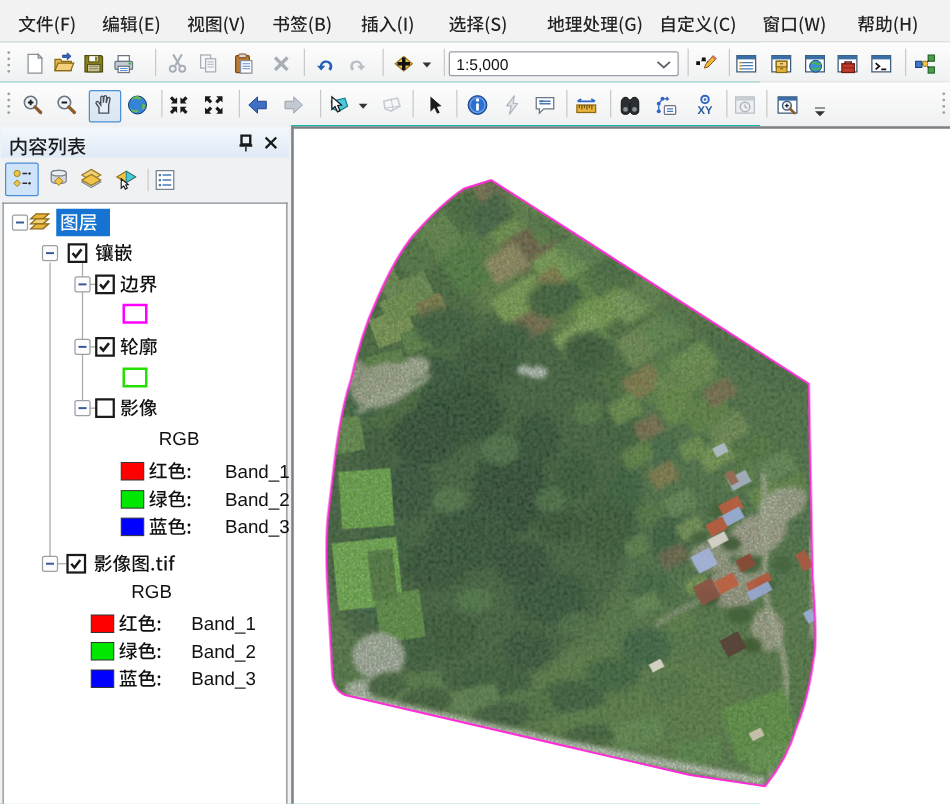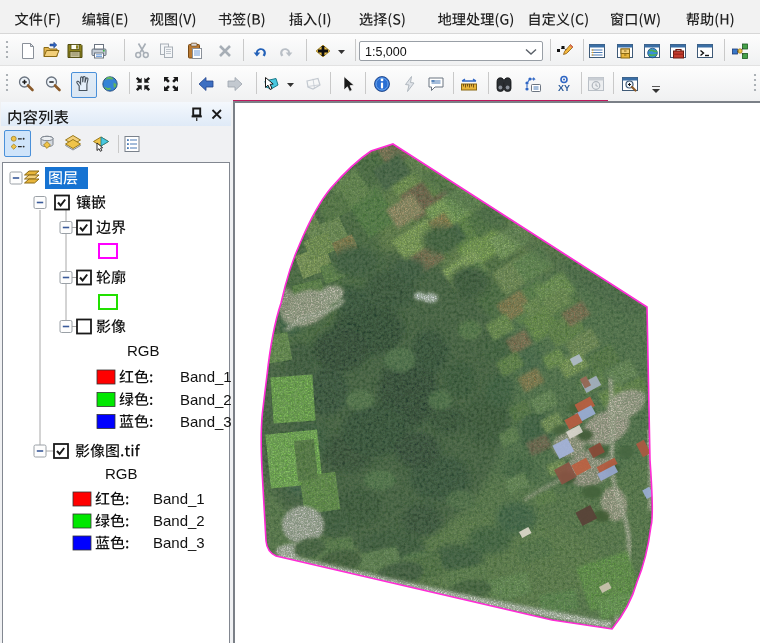--- a/index.html
+++ b/index.html
@@ -1,18 +1,18 @@
 <!DOCTYPE html>
 <html><head><meta charset="utf-8"><style>
 *{margin:0;padding:0;box-sizing:border-box}
 html,body{width:760px;height:643px;overflow:hidden;background:#f0f0f0;
 font-family:"Liberation Sans",sans-serif;}
 .abs{position:absolute}
 </style></head><body>
-<div class="abs" style="left:0;top:0;width:608px;height:643px;background:#be185d">
+<div class="abs" style="left:0;top:0;width:608px;height:643px;background:#14b8a6">
 <div class="abs" style="left:0;top:0;width:760px;height:34px;background:#f2f2f2;border-bottom:1px solid #d7d7d7"></div>
     <svg class="abs" style="left:0;top:0" width="760" height="34">
       <path d="M24.6 15.7L26.0 16.1Q25.1 18.6 23.7 20.5Q22.3 22.4 20.3 23.7Q18.4 24.9 15.8 25.8Q15.7 25.6 15.5 25.4Q15.4 25.1 15.2 24.9Q15.1 24.7 15.0 24.5Q17.5 23.8 19.4 22.7Q21.3 21.5 22.6 19.8Q23.9 18.1 24.6 15.7ZM18.5 15.8Q19.3 17.9 20.6 19.7Q22.0 21.4 23.9 22.6Q25.8 23.9 28.3 24.5Q28.2 24.6 28.0 24.8Q27.8 25.1 27.7 25.3Q27.5 25.5 27.4 25.7Q24.8 25.0 22.9 23.7Q21.0 22.3 19.6 20.4Q18.2 18.5 17.3 16.1ZM15.2 15.1L28.1 15.1L28.1 16.3L15.2 16.3ZM20.5 12.9L21.8 12.5Q22.1 13.0 22.4 13.6Q22.7 14.2 22.9 14.7L21.4 15.1Q21.3 14.7 21.0 14.1Q20.8 13.4 20.5 12.9Z M37.2 12.8L38.5 12.8L38.5 25.8L37.2 25.8ZM34.8 13.4L36.0 13.6Q35.8 14.6 35.5 15.5Q35.2 16.5 34.9 17.3Q34.5 18.2 34.1 18.8Q34.0 18.7 33.8 18.6Q33.6 18.5 33.4 18.3Q33.2 18.2 33.0 18.2Q33.4 17.6 33.8 16.8Q34.1 16.0 34.4 15.2Q34.6 14.3 34.8 13.4ZM35.0 15.5L41.7 15.5L41.7 16.7L34.7 16.7ZM33.2 19.6L42.3 19.6L42.3 20.9L33.2 20.9ZM32.4 12.7L33.6 13.1Q33.1 14.3 32.5 15.4Q32.0 16.6 31.3 17.7Q30.6 18.7 29.8 19.5Q29.7 19.4 29.6 19.1Q29.5 18.9 29.3 18.6Q29.2 18.4 29.1 18.2Q29.7 17.6 30.4 16.7Q31.0 15.8 31.5 14.7Q32.0 13.7 32.4 12.7ZM30.9 16.4L32.2 15.2L32.2 15.2L32.2 25.8L30.9 25.8Z M46.3 27.4Q45.3 25.8 44.7 24.0Q44.2 22.3 44.2 20.2Q44.2 18.1 44.7 16.3Q45.3 14.5 46.3 12.9L47.2 13.3Q46.3 14.9 45.9 16.6Q45.5 18.4 45.5 20.2Q45.5 22.0 45.9 23.7Q46.3 25.5 47.2 27.0Z M49.3 24.6L49.3 14.1L55.4 14.1L55.4 15.5L50.9 15.5L50.9 18.7L54.8 18.7L54.8 20.1L50.9 20.1L50.9 24.6Z M57.5 27.4L56.5 27.0Q57.4 25.5 57.9 23.7Q58.3 22.0 58.3 20.2Q58.3 18.4 57.9 16.6Q57.4 14.9 56.5 13.3L57.5 12.9Q58.5 14.5 59.1 16.3Q59.6 18.1 59.6 20.2Q59.6 22.3 59.1 24.0Q58.5 25.8 57.5 27.4Z" fill="#222222"></path>
       <path d="M82.7 22.1Q82.6 22.0 82.6 21.8Q82.5 21.6 82.4 21.3Q82.3 21.1 82.3 21.0Q82.5 20.9 82.7 20.7Q83.0 20.4 83.3 20.0Q83.5 19.8 83.8 19.4Q84.1 18.9 84.4 18.3Q84.8 17.7 85.2 17.0Q85.6 16.3 85.9 15.5L86.9 16.1Q86.5 17.1 85.9 18.0Q85.3 19.0 84.7 19.9Q84.1 20.7 83.5 21.4L83.5 21.5Q83.5 21.5 83.3 21.5Q83.2 21.6 83.1 21.7Q82.9 21.8 82.8 21.9Q82.7 22.0 82.7 22.1ZM82.7 22.1L82.6 21.1L83.1 20.7L86.4 20.0Q86.4 20.2 86.5 20.5Q86.5 20.8 86.5 21.0Q85.4 21.3 84.6 21.5Q83.9 21.6 83.5 21.8Q83.1 21.9 83.0 21.9Q82.8 22.0 82.7 22.1ZM82.6 18.6Q82.5 18.5 82.5 18.3Q82.4 18.1 82.3 17.9Q82.2 17.7 82.2 17.5Q82.4 17.4 82.5 17.2Q82.7 17.0 82.9 16.6Q83.0 16.4 83.2 16.0Q83.5 15.6 83.7 15.1Q84.0 14.5 84.2 13.9Q84.4 13.2 84.6 12.6L85.8 13.0Q85.5 13.9 85.1 14.8Q84.7 15.7 84.2 16.5Q83.7 17.3 83.3 18.0L83.3 18.0Q83.3 18.0 83.2 18.1Q83.1 18.1 82.9 18.2Q82.8 18.3 82.7 18.4Q82.6 18.6 82.6 18.6ZM82.6 18.6L82.5 17.7L83.1 17.3L85.5 17.1Q85.5 17.4 85.4 17.7Q85.4 18.0 85.4 18.2Q84.6 18.3 84.1 18.3Q83.5 18.4 83.2 18.5Q83.0 18.5 82.8 18.6Q82.7 18.6 82.6 18.6ZM82.2 23.8Q83.0 23.5 84.1 23.1Q85.2 22.6 86.4 22.2L86.6 23.2Q85.5 23.7 84.5 24.1Q83.4 24.6 82.5 24.9ZM90.6 19.3L91.4 19.3L91.4 25.3L90.6 25.3ZM92.3 19.2L93.1 19.2L93.1 25.3L92.3 25.3ZM94.0 18.7L95.0 18.7L95.0 24.6Q95.0 24.9 94.9 25.1Q94.9 25.4 94.6 25.5Q94.4 25.6 94.2 25.6Q93.9 25.7 93.5 25.7Q93.5 25.5 93.4 25.2Q93.4 24.9 93.3 24.7Q93.5 24.7 93.6 24.7Q93.8 24.7 93.9 24.7Q94.0 24.7 94.0 24.6ZM87.5 14.1L88.7 14.1L88.7 17.2Q88.7 18.1 88.6 19.2Q88.6 20.2 88.4 21.4Q88.2 22.5 87.9 23.6Q87.6 24.7 87.1 25.6Q87.0 25.5 86.8 25.3Q86.6 25.2 86.4 25.0Q86.2 24.9 86.1 24.8Q86.6 24.0 86.9 23.0Q87.2 22.0 87.3 21.0Q87.4 20.0 87.5 19.0Q87.5 18.0 87.5 17.2ZM88.1 14.1L94.8 14.1L94.8 17.6L88.1 17.6L88.1 16.5L93.6 16.5L93.6 15.2L88.1 15.2ZM88.6 18.7L94.5 18.7L94.5 19.7L89.6 19.7L89.6 25.7L88.6 25.7ZM89.1 21.6L94.4 21.6L94.4 22.6L89.1 22.6ZM90.2 12.9L91.4 12.5Q91.7 12.9 91.9 13.4Q92.1 13.9 92.2 14.3L90.9 14.7Q90.9 14.3 90.6 13.8Q90.4 13.3 90.2 12.9Z M96.5 14.3L101.8 14.3L101.8 15.5L96.5 15.5ZM99.3 16.5L100.5 16.5L100.5 25.7L99.3 25.7ZM96.4 22.1Q97.1 22.0 98.0 21.9Q98.9 21.8 99.9 21.6Q100.9 21.4 101.9 21.2L101.9 22.4Q100.6 22.6 99.2 22.9Q97.8 23.2 96.7 23.4ZM97.0 20.0Q97.0 19.9 96.9 19.7Q96.8 19.5 96.8 19.2Q96.7 19.0 96.6 18.9Q96.8 18.8 97.0 18.5Q97.1 18.2 97.3 17.7Q97.4 17.5 97.6 17.0Q97.7 16.5 97.9 15.8Q98.1 15.0 98.3 14.2Q98.5 13.4 98.6 12.6L99.8 12.9Q99.6 14.0 99.3 15.2Q99.0 16.3 98.6 17.4Q98.2 18.4 97.8 19.3L97.8 19.3Q97.8 19.3 97.7 19.4Q97.6 19.5 97.4 19.6Q97.3 19.7 97.1 19.8Q97.0 19.9 97.0 20.0ZM97.0 20.0L97.0 18.9L97.6 18.6L101.6 18.6L101.6 19.8L98.1 19.8Q97.7 19.8 97.4 19.8Q97.1 19.9 97.0 20.0ZM107.3 17.3L108.5 17.3L108.5 25.8L107.3 25.8ZM103.8 14.0L103.8 15.2L107.4 15.2L107.4 14.0ZM102.7 13.1L108.6 13.1L108.6 16.2L102.7 16.2ZM101.9 16.9L109.4 16.9L109.4 18.0L101.9 18.0ZM103.3 19.1L107.6 19.1L107.6 20.0L103.3 20.0ZM103.3 21.1L107.7 21.1L107.7 22.0L103.3 22.0ZM102.8 17.2L103.9 17.2L103.9 23.7L102.8 23.8ZM101.6 23.4Q102.5 23.4 103.8 23.3Q105.1 23.2 106.6 23.1Q108.1 23.0 109.6 22.9L109.6 23.9Q108.2 24.0 106.7 24.2Q105.3 24.3 104.0 24.4Q102.8 24.5 101.8 24.6Z M113.5 27.4Q112.5 25.8 111.9 24.0Q111.4 22.3 111.4 20.2Q111.4 18.1 111.9 16.3Q112.5 14.5 113.5 12.9L114.4 13.3Q113.5 14.9 113.1 16.6Q112.7 18.4 112.7 20.2Q112.7 22.0 113.1 23.7Q113.5 25.5 114.4 27.0Z M116.5 24.6L116.5 14.1L122.6 14.1L122.6 15.5L118.1 15.5L118.1 18.5L121.9 18.5L121.9 19.8L118.1 19.8L118.1 23.3L122.8 23.3L122.8 24.6Z M125.2 27.4L124.2 27.0Q125.1 25.5 125.6 23.7Q126.0 22.0 126.0 20.2Q126.0 18.4 125.6 16.6Q125.1 14.9 124.2 13.3L125.2 12.9Q126.2 14.5 126.8 16.3Q127.3 18.1 127.3 20.2Q127.3 22.3 126.8 24.0Q126.2 25.8 125.2 27.4Z" fill="#222222"></path>
       <path d="M156.0 13.3L162.7 13.3L162.7 20.9L161.4 20.9L161.4 14.4L157.3 14.4L157.3 20.9L156.0 20.9ZM159.2 20.7L160.4 20.7L160.4 24.1Q160.4 24.4 160.5 24.5Q160.6 24.6 160.8 24.6L161.8 24.6Q162.1 24.6 162.2 24.4Q162.3 24.3 162.3 23.7Q162.4 23.2 162.4 22.2Q162.6 22.4 162.9 22.6Q163.2 22.7 163.4 22.7Q163.4 23.9 163.3 24.5Q163.1 25.1 162.8 25.3Q162.5 25.6 161.8 25.6L160.6 25.6Q159.9 25.6 159.5 25.3Q159.2 25.0 159.2 24.3ZM158.7 15.4L159.9 15.4L159.9 18.0Q159.9 19.0 159.7 20.0Q159.6 21.1 159.1 22.1Q158.6 23.1 157.8 24.1Q156.9 25.0 155.5 25.8Q155.4 25.7 155.3 25.5Q155.1 25.3 154.9 25.1Q154.8 24.9 154.6 24.8Q156.0 24.1 156.8 23.3Q157.6 22.5 158.0 21.5Q158.4 20.6 158.5 19.7Q158.7 18.8 158.7 18.0ZM150.5 15.0L154.6 15.0L154.6 16.2L150.5 16.2ZM152.3 19.4L153.5 18.0L153.5 25.8L152.3 25.8ZM153.5 18.3Q153.6 18.4 153.9 18.8Q154.2 19.1 154.5 19.4Q154.9 19.8 155.1 20.1Q155.4 20.5 155.5 20.6L154.7 21.6Q154.6 21.4 154.3 21.0Q154.1 20.6 153.8 20.2Q153.5 19.8 153.2 19.5Q153.0 19.1 152.8 18.9ZM154.2 15.0L154.5 15.0L154.7 15.0L155.4 15.5Q154.9 16.8 154.2 18.0Q153.4 19.2 152.6 20.2Q151.7 21.2 150.8 21.9Q150.7 21.7 150.6 21.4Q150.5 21.2 150.4 20.9Q150.3 20.7 150.2 20.6Q151.0 20.0 151.8 19.2Q152.6 18.3 153.2 17.3Q153.9 16.3 154.2 15.3ZM151.8 13.2L152.8 12.7Q153.2 13.1 153.5 13.6Q153.9 14.1 154.1 14.4L153.1 15.1Q152.9 14.7 152.5 14.2Q152.1 13.6 151.8 13.2Z M165.0 13.2L177.0 13.2L177.0 25.8L175.7 25.8L175.7 14.4L166.3 14.4L166.3 25.8L165.0 25.8ZM165.8 24.1L176.4 24.1L176.4 25.2L165.8 25.2ZM169.1 20.7L169.7 19.9Q170.2 20.1 170.9 20.2Q171.5 20.4 172.1 20.6Q172.7 20.8 173.1 21.0L172.6 21.8Q172.2 21.6 171.6 21.4Q171.0 21.2 170.4 21.0Q169.7 20.8 169.1 20.7ZM169.7 14.6L170.8 14.9Q170.4 15.6 169.9 16.2Q169.3 16.8 168.7 17.3Q168.1 17.8 167.5 18.2Q167.4 18.1 167.3 18.0Q167.1 17.8 166.9 17.7Q166.8 17.5 166.6 17.5Q167.5 16.9 168.4 16.2Q169.2 15.4 169.7 14.6ZM173.5 15.7L173.7 15.7L173.9 15.6L174.7 16.1Q174.1 16.9 173.3 17.7Q172.4 18.4 171.4 19.0Q170.3 19.5 169.2 20.0Q168.1 20.4 167.0 20.6Q166.9 20.5 166.8 20.3Q166.7 20.1 166.6 19.9Q166.5 19.7 166.4 19.6Q167.4 19.4 168.5 19.0Q169.6 18.7 170.6 18.2Q171.5 17.7 172.3 17.1Q173.1 16.5 173.5 15.9ZM169.2 16.5Q169.9 17.2 170.9 17.8Q171.9 18.4 173.1 18.8Q174.3 19.3 175.6 19.5Q175.4 19.7 175.2 20.0Q175.0 20.2 174.9 20.5Q173.6 20.2 172.3 19.7Q171.1 19.2 170.1 18.5Q169.0 17.8 168.3 17.0ZM169.5 15.7L173.9 15.7L173.9 16.7L168.9 16.7ZM167.8 22.5L168.4 21.6Q169.1 21.7 169.9 21.9Q170.7 22.0 171.4 22.2Q172.2 22.3 172.9 22.5Q173.6 22.7 174.1 22.9L173.6 23.8Q172.9 23.6 171.9 23.3Q170.9 23.0 169.8 22.8Q168.7 22.6 167.8 22.5Z M181.5 27.4Q180.5 25.8 179.9 24.0Q179.4 22.3 179.4 20.2Q179.4 18.1 179.9 16.3Q180.5 14.5 181.5 12.9L182.4 13.3Q181.5 14.9 181.1 16.6Q180.7 18.4 180.7 20.2Q180.7 22.0 181.1 23.7Q181.5 25.5 182.4 27.0Z M186.4 24.6L183.1 14.1L184.8 14.1L186.3 19.6Q186.6 20.5 186.8 21.3Q187.0 22.1 187.3 23.0L187.4 23.0Q187.6 22.1 187.9 21.3Q188.1 20.5 188.3 19.6L189.9 14.1L191.5 14.1L188.2 24.6Z M193.1 27.4L192.1 27.0Q193.0 25.5 193.5 23.7Q193.9 22.0 193.9 20.2Q193.9 18.4 193.5 16.6Q193.0 14.9 192.1 13.3L193.1 12.9Q194.1 14.5 194.7 16.3Q195.2 18.1 195.2 20.2Q195.2 22.3 194.7 24.0Q194.1 25.8 193.1 27.4Z" fill="#222222"></path>
       <path d="M230.0 18.9L231.3 18.9Q231.3 18.9 231.3 19.0Q231.3 19.1 231.3 19.2Q231.3 19.4 231.3 19.5Q231.2 20.9 231.0 21.8Q230.9 22.7 230.7 23.2Q230.6 23.7 230.4 23.9Q230.1 24.2 229.8 24.3Q229.6 24.4 229.2 24.4Q228.8 24.5 228.2 24.5Q227.6 24.4 227.0 24.4Q226.9 24.1 226.8 23.8Q226.7 23.4 226.5 23.2Q227.2 23.2 227.8 23.3Q228.4 23.3 228.7 23.3Q228.9 23.3 229.0 23.2Q229.2 23.2 229.3 23.1Q229.4 23.0 229.6 22.5Q229.7 22.1 229.8 21.2Q229.9 20.4 230.0 19.1ZM223.6 12.7L224.9 12.7L224.9 25.7L223.6 25.7ZM227.8 13.9L228.6 13.0Q229.0 13.3 229.6 13.6Q230.1 14.0 230.6 14.3Q231.1 14.6 231.4 14.9L230.6 15.9Q230.3 15.6 229.8 15.2Q229.3 14.9 228.8 14.5Q228.3 14.1 227.8 13.9ZM218.6 18.9L230.6 18.9L230.6 20.1L218.6 20.1ZM219.5 15.1L229.2 15.1L229.2 19.7L227.9 19.7L227.9 16.3L219.5 16.3Z M236.1 18.8L242.0 18.8L242.0 19.9L236.1 19.9ZM234.4 13.8L238.8 13.8L238.8 14.9L234.4 14.9ZM239.9 13.8L245.3 13.8L245.3 14.9L239.9 14.9ZM234.6 12.5L235.8 12.8Q235.5 13.6 235.2 14.4Q234.8 15.1 234.4 15.8Q234.0 16.4 233.5 16.9Q233.4 16.8 233.2 16.7Q233.0 16.6 232.8 16.4Q232.6 16.3 232.5 16.2Q233.1 15.6 233.7 14.6Q234.2 13.6 234.6 12.5ZM240.2 12.5L241.4 12.8Q241.1 13.7 240.6 14.5Q240.0 15.4 239.5 15.9Q239.4 15.8 239.2 15.7Q239.0 15.6 238.8 15.4Q238.6 15.3 238.4 15.2Q239.0 14.7 239.5 14.0Q239.9 13.3 240.2 12.5ZM235.3 14.7L236.4 14.4Q236.6 14.8 236.9 15.4Q237.2 15.9 237.3 16.3L236.2 16.7Q236.1 16.3 235.8 15.7Q235.5 15.2 235.3 14.7ZM241.3 14.6L242.4 14.4Q242.8 14.8 243.2 15.4Q243.6 16.0 243.7 16.4L242.5 16.7Q242.4 16.3 242.0 15.7Q241.7 15.1 241.3 14.6ZM239.7 16.2Q240.2 16.6 240.9 17.1Q241.5 17.5 242.4 17.9Q243.2 18.3 244.0 18.6Q244.9 18.9 245.7 19.1Q245.5 19.2 245.3 19.6Q245.1 19.9 244.9 20.1Q244.1 19.9 243.2 19.5Q242.4 19.1 241.5 18.7Q240.7 18.2 240.0 17.7Q239.3 17.2 238.7 16.6ZM239.1 15.5L240.1 16.0Q239.3 16.9 238.2 17.7Q237.0 18.5 235.8 19.2Q234.5 19.8 233.2 20.2Q233.1 20.0 232.9 19.7Q232.7 19.4 232.5 19.2Q233.7 18.9 234.9 18.3Q236.2 17.7 237.3 17.0Q238.3 16.3 239.1 15.5ZM232.9 24.3L245.3 24.3L245.3 25.4L232.9 25.4ZM242.7 20.4L243.8 20.7Q243.5 21.5 243.1 22.3Q242.7 23.1 242.2 23.9Q241.8 24.6 241.4 25.2Q241.3 25.1 241.1 25.0Q240.9 24.9 240.7 24.8Q240.5 24.6 240.4 24.6Q240.8 24.0 241.2 23.3Q241.6 22.6 242.0 21.9Q242.4 21.1 242.7 20.4ZM238.0 20.7L239.0 20.3Q239.2 20.7 239.5 21.2Q239.7 21.7 240.0 22.2Q240.2 22.7 240.3 23.1L239.2 23.5Q239.1 23.1 238.9 22.7Q238.7 22.2 238.4 21.6Q238.2 21.1 238.0 20.7ZM234.4 21.1L235.5 20.6Q235.8 21.0 236.1 21.5Q236.4 21.9 236.6 22.4Q236.9 22.8 237.0 23.2L235.9 23.7Q235.8 23.4 235.6 22.9Q235.3 22.4 235.0 22.0Q234.7 21.5 234.4 21.1Z M249.6 27.4Q248.6 25.8 248.0 24.0Q247.5 22.3 247.5 20.2Q247.5 18.1 248.0 16.3Q248.6 14.5 249.6 12.9L250.5 13.3Q249.6 14.9 249.2 16.6Q248.8 18.4 248.8 20.2Q248.8 22.0 249.2 23.7Q249.6 25.5 250.5 27.0Z M252.6 24.6L252.6 14.1L255.8 14.1Q256.9 14.1 257.7 14.4Q258.5 14.7 259.0 15.2Q259.5 15.8 259.5 16.7Q259.5 17.2 259.3 17.7Q259.1 18.1 258.8 18.5Q258.4 18.8 258.0 19.0L258.0 19.0Q258.9 19.2 259.5 19.9Q260.0 20.5 260.0 21.5Q260.0 22.6 259.5 23.2Q259.0 23.9 258.1 24.3Q257.2 24.6 256.0 24.6ZM254.2 18.5L255.6 18.5Q256.8 18.5 257.4 18.1Q257.9 17.7 257.9 16.9Q257.9 16.1 257.3 15.7Q256.8 15.4 255.6 15.4L254.2 15.4ZM254.2 23.4L255.9 23.4Q257.1 23.4 257.8 22.9Q258.5 22.4 258.5 21.5Q258.5 20.6 257.8 20.1Q257.1 19.7 255.9 19.7L254.2 19.7Z M262.3 27.4L261.3 27.0Q262.2 25.5 262.6 23.7Q263.1 22.0 263.1 20.2Q263.1 18.4 262.6 16.6Q262.2 14.9 261.3 13.3L262.3 12.9Q263.3 14.5 263.8 16.3Q264.4 18.1 264.4 20.2Q264.4 22.3 263.8 24.0Q263.3 25.8 262.3 27.4Z" fill="#222222"></path>
       <path d="M301.0 12.7L301.7 13.7Q301.0 13.9 300.2 14.1Q299.3 14.2 298.4 14.4Q297.5 14.5 296.6 14.5Q295.6 14.6 294.8 14.6Q294.8 14.4 294.7 14.1Q294.6 13.8 294.5 13.6Q295.3 13.6 296.2 13.5Q297.1 13.4 298.0 13.3Q298.9 13.2 299.7 13.0Q300.4 12.9 301.0 12.7ZM296.5 17.9L297.1 19.0Q296.6 19.2 295.9 19.4Q295.3 19.6 294.7 19.7Q294.7 19.5 294.6 19.2Q294.5 19.0 294.4 18.8Q294.9 18.6 295.5 18.4Q296.1 18.1 296.5 17.9ZM294.0 16.0L302.3 16.0L302.3 17.1L294.0 17.1ZM297.6 13.7L298.8 13.7L298.8 24.5L297.6 24.5ZM294.4 18.8L295.5 19.1L295.5 25.8L294.4 25.8ZM299.2 18.4L301.9 18.4L301.9 25.8L300.7 25.8L300.7 19.5L299.2 19.5ZM295.0 21.1L297.0 21.1L297.0 22.2L295.0 22.2ZM299.2 21.1L301.3 21.1L301.3 22.2L299.2 22.2ZM294.8 23.9L301.0 23.9L301.0 25.1L294.8 25.1ZM289.3 20.1Q290.1 19.9 291.2 19.6Q292.4 19.3 293.6 18.9L293.7 20.1Q292.6 20.4 291.5 20.7Q290.4 21.1 289.5 21.3ZM289.5 15.4L293.5 15.4L293.5 16.6L289.5 16.6ZM291.0 12.6L292.2 12.6L292.2 24.3Q292.2 24.8 292.1 25.0Q292.0 25.3 291.7 25.5Q291.5 25.6 291.1 25.7Q290.7 25.7 290.1 25.7Q290.1 25.5 290.0 25.1Q289.9 24.8 289.7 24.5Q290.1 24.5 290.4 24.5Q290.7 24.5 290.8 24.5Q291.0 24.5 291.0 24.3Z M307.1 14.0L307.9 12.8Q308.8 13.6 309.6 14.4Q310.3 15.2 310.8 16.0Q311.3 16.9 311.8 17.8Q312.3 18.7 312.7 19.6Q313.2 20.4 313.7 21.3Q314.3 22.1 315.0 22.8Q315.8 23.6 316.8 24.2Q316.7 24.4 316.5 24.6Q316.4 24.9 316.3 25.2Q316.2 25.4 316.1 25.6Q315.1 25.1 314.3 24.3Q313.5 23.5 312.9 22.6Q312.4 21.8 311.9 20.8Q311.4 19.9 310.9 18.9Q310.4 18.0 309.9 17.1Q309.3 16.2 308.7 15.4Q308.0 14.6 307.1 14.0ZM309.4 16.0L310.9 16.2Q310.3 18.5 309.5 20.2Q308.7 22.0 307.5 23.4Q306.3 24.7 304.7 25.7Q304.6 25.5 304.4 25.3Q304.2 25.1 303.9 24.9Q303.7 24.7 303.5 24.6Q305.9 23.4 307.3 21.2Q308.7 19.0 309.4 16.0Z M320.6 27.4Q319.6 25.8 319.0 24.0Q318.5 22.3 318.5 20.2Q318.5 18.1 319.0 16.3Q319.6 14.5 320.6 12.9L321.5 13.3Q320.6 14.9 320.2 16.6Q319.8 18.4 319.8 20.2Q319.8 22.0 320.2 23.7Q320.6 25.5 321.5 27.0Z M323.6 24.6L323.6 14.1L325.2 14.1L325.2 24.6Z M328.2 27.4L327.2 27.0Q328.1 25.5 328.5 23.7Q329.0 22.0 329.0 20.2Q329.0 18.4 328.5 16.6Q328.1 14.9 327.2 13.3L328.2 12.9Q329.2 14.5 329.7 16.3Q330.3 18.1 330.3 20.2Q330.3 22.3 329.7 24.0Q329.2 25.8 328.2 27.4Z" fill="#222222"></path>
       <path d="M363.4 17.6L372.4 17.6L372.4 18.7L363.4 18.7ZM365.1 14.5L371.9 14.5L371.9 15.6L365.1 15.6ZM367.4 12.7L368.7 12.7L368.7 18.0L367.4 18.0ZM365.1 13.1L366.3 13.3Q366.0 14.4 365.5 15.4Q365.0 16.4 364.5 17.1Q364.4 17.0 364.2 16.8Q364.0 16.7 363.8 16.6Q363.6 16.4 363.4 16.4Q364.0 15.8 364.4 14.9Q364.9 14.0 365.1 13.1ZM368.5 18.2L369.8 18.2L369.8 21.7Q369.8 22.0 369.8 22.0Q369.9 22.1 370.1 22.1Q370.2 22.1 370.3 22.1Q370.4 22.1 370.6 22.1Q370.7 22.1 370.9 22.1Q371.0 22.1 371.1 22.1Q371.2 22.1 371.3 22.0Q371.4 21.9 371.4 21.6Q371.4 21.2 371.5 20.5Q371.6 20.6 371.8 20.7Q372.0 20.8 372.2 20.9Q372.4 21.0 372.6 21.0Q372.5 21.9 372.4 22.4Q372.2 22.9 372.0 23.1Q371.7 23.3 371.2 23.3Q371.1 23.3 370.9 23.3Q370.8 23.3 370.5 23.3Q370.3 23.3 370.2 23.3Q370.0 23.3 369.9 23.3Q369.3 23.3 369.0 23.2Q368.7 23.0 368.6 22.7Q368.5 22.3 368.5 21.7ZM366.0 18.2L367.3 18.2Q367.2 19.1 367.0 19.9Q366.8 20.7 366.4 21.3Q366.1 22.0 365.5 22.5Q364.8 23.1 363.9 23.4Q363.8 23.3 363.7 23.1Q363.5 22.9 363.4 22.7Q363.2 22.5 363.1 22.4Q363.9 22.1 364.5 21.7Q365.0 21.2 365.3 20.7Q365.6 20.2 365.8 19.5Q365.9 18.9 366.0 18.2ZM359.7 13.8L360.7 13.1Q361.1 13.4 361.5 13.8Q361.9 14.2 362.3 14.6Q362.7 15.0 362.9 15.4L361.9 16.2Q361.7 15.8 361.3 15.4Q360.9 15.0 360.5 14.6Q360.1 14.1 359.7 13.8ZM362.6 18.1L362.6 23.5L361.3 23.5L361.3 19.3L359.6 19.3L359.6 18.1ZM362.5 23.0Q362.8 23.0 363.1 23.3Q363.4 23.5 363.9 23.8Q364.6 24.2 365.5 24.3Q366.4 24.4 367.5 24.4Q368.3 24.4 369.2 24.4Q370.2 24.4 371.1 24.3Q372.0 24.2 372.7 24.2Q372.6 24.3 372.5 24.6Q372.4 24.8 372.4 25.1Q372.3 25.3 372.3 25.5Q371.9 25.5 371.3 25.5Q370.7 25.6 370.0 25.6Q369.3 25.6 368.7 25.6Q368.0 25.6 367.5 25.6Q366.3 25.6 365.4 25.5Q364.4 25.3 363.7 24.9Q363.3 24.7 363.0 24.4Q362.7 24.2 362.4 24.2Q362.2 24.2 361.8 24.4Q361.5 24.6 361.1 25.0Q360.7 25.4 360.3 25.8L359.5 24.7Q360.0 24.2 360.5 23.9Q361.0 23.5 361.5 23.3Q362.0 23.0 362.5 23.0Z M373.6 20.0Q374.4 19.8 375.7 19.4Q376.9 19.0 378.2 18.7L378.3 19.8Q377.2 20.2 376.0 20.6Q374.8 20.9 373.9 21.2ZM373.7 15.4L378.4 15.4L378.4 16.6L373.7 16.6ZM375.5 12.6L376.7 12.6L376.7 24.3Q376.7 24.8 376.6 25.1Q376.5 25.4 376.2 25.5Q375.9 25.7 375.5 25.7Q375.0 25.7 374.3 25.7Q374.3 25.5 374.2 25.1Q374.1 24.8 374.0 24.5Q374.4 24.5 374.8 24.5Q375.1 24.6 375.3 24.5Q375.5 24.5 375.5 24.3ZM378.7 13.3L385.1 13.3L385.1 14.5L378.7 14.5ZM384.9 13.3L385.1 13.3L385.3 13.3L386.1 13.7Q385.6 14.7 384.8 15.6Q384.0 16.5 383.0 17.2Q382.0 17.9 381.0 18.4Q379.9 18.9 378.8 19.3Q378.7 19.0 378.5 18.7Q378.3 18.4 378.1 18.2Q379.1 18.0 380.2 17.5Q381.2 17.1 382.1 16.5Q383.0 15.9 383.7 15.1Q384.5 14.4 384.9 13.5ZM380.5 13.9Q381.1 14.9 382.0 15.8Q383.0 16.7 384.3 17.3Q385.5 17.9 387.0 18.2Q386.9 18.3 386.7 18.5Q386.6 18.7 386.4 18.9Q386.3 19.1 386.2 19.3Q384.7 18.9 383.4 18.2Q382.2 17.5 381.2 16.5Q380.2 15.5 379.5 14.2ZM379.0 19.9L385.7 19.9L385.7 21.1L379.0 21.1ZM378.3 22.4L386.7 22.4L386.7 23.5L378.3 23.5ZM381.8 18.7L383.1 18.7L383.1 25.8L381.8 25.8Z M390.7 27.4Q389.7 25.8 389.1 24.0Q388.6 22.3 388.6 20.2Q388.6 18.1 389.1 16.3Q389.7 14.5 390.7 12.9L391.6 13.3Q390.7 14.9 390.3 16.6Q389.9 18.4 389.9 20.2Q389.9 22.0 390.3 23.7Q390.7 25.5 391.6 27.0Z M396.7 24.8Q395.6 24.8 394.6 24.4Q393.7 24.0 392.9 23.3L393.9 22.2Q394.4 22.7 395.2 23.1Q395.9 23.4 396.7 23.4Q397.6 23.4 398.2 23.0Q398.7 22.6 398.7 21.9Q398.7 21.4 398.5 21.1Q398.2 20.8 397.9 20.6Q397.5 20.4 397.0 20.2L395.5 19.5Q395.0 19.3 394.6 19.0Q394.1 18.6 393.7 18.1Q393.4 17.6 393.4 16.8Q393.4 16.0 393.9 15.4Q394.3 14.7 395.1 14.3Q395.8 14.0 396.8 14.0Q397.8 14.0 398.6 14.3Q399.4 14.7 400.0 15.3L399.1 16.3Q398.7 15.8 398.1 15.6Q397.5 15.3 396.8 15.3Q396.0 15.3 395.5 15.7Q395.0 16.1 395.0 16.7Q395.0 17.2 395.3 17.5Q395.5 17.8 395.9 18.0Q396.3 18.2 396.7 18.3L398.2 18.9Q398.8 19.2 399.3 19.6Q399.8 19.9 400.0 20.5Q400.3 21.0 400.3 21.8Q400.3 22.6 399.9 23.3Q399.4 24.0 398.6 24.4Q397.8 24.8 396.7 24.8Z M402.5 27.4L401.6 27.0Q402.5 25.5 402.9 23.7Q403.3 22.0 403.3 20.2Q403.3 18.4 402.9 16.6Q402.5 14.9 401.6 13.3L402.5 12.9Q403.5 14.5 404.1 16.3Q404.6 18.1 404.6 20.2Q404.6 22.3 404.1 24.0Q403.5 25.8 402.5 27.4Z" fill="#222222"></path>
       <path d="M446.5 12.6L447.7 12.6L447.7 22.6L446.5 22.6ZM442.2 18.4L449.7 15.2L450.2 16.3L442.6 19.6ZM443.6 14.0L444.9 14.0L444.9 23.4Q444.9 23.8 445.0 24.0Q445.0 24.2 445.3 24.2Q445.5 24.3 446.0 24.3Q446.1 24.3 446.4 24.3Q446.7 24.3 447.1 24.3Q447.5 24.3 447.9 24.3Q448.3 24.3 448.7 24.3Q449.0 24.3 449.2 24.3Q449.6 24.3 449.8 24.2Q450.0 24.0 450.1 23.6Q450.2 23.2 450.2 22.4Q450.4 22.5 450.8 22.7Q451.1 22.8 451.4 22.9Q451.3 23.8 451.1 24.4Q450.9 25.0 450.4 25.2Q450.0 25.5 449.2 25.5Q449.1 25.5 448.8 25.5Q448.4 25.5 448.0 25.5Q447.5 25.5 447.1 25.5Q446.7 25.5 446.3 25.5Q446.0 25.5 445.9 25.5Q445.0 25.5 444.5 25.3Q444.0 25.1 443.8 24.7Q443.6 24.2 443.6 23.4ZM449.5 15.4L449.4 15.4L449.6 15.2L449.9 15.0L450.8 15.3L450.7 15.6Q450.7 16.6 450.7 17.4Q450.7 18.3 450.7 19.0Q450.7 19.7 450.6 20.1Q450.6 20.6 450.6 20.8Q450.5 21.3 450.3 21.5Q450.1 21.7 449.8 21.8Q449.5 21.9 449.1 21.9Q448.7 22.0 448.4 22.0Q448.4 21.7 448.3 21.4Q448.3 21.1 448.1 20.9Q448.4 20.9 448.6 20.9Q448.9 20.9 449.0 20.9Q449.2 20.9 449.3 20.8Q449.3 20.8 449.4 20.5Q449.4 20.4 449.4 20.0Q449.5 19.6 449.5 18.9Q449.5 18.3 449.5 17.4Q449.5 16.5 449.5 15.4ZM438.2 16.0L442.7 16.0L442.7 17.2L438.2 17.2ZM439.9 12.8L441.1 12.8L441.1 22.1L439.9 22.1ZM438.0 22.3Q438.6 22.1 439.3 21.8Q440.1 21.5 441.0 21.1Q441.8 20.8 442.6 20.4L442.9 21.6Q441.8 22.1 440.6 22.7Q439.5 23.2 438.5 23.6Z M458.7 17.0L458.7 18.6L463.7 18.6L463.7 17.0ZM458.7 14.4L458.7 16.0L463.7 16.0L463.7 14.4ZM457.6 13.3L464.9 13.3L464.9 19.7L457.6 19.7ZM457.4 21.2L465.1 21.2L465.1 22.4L457.4 22.4ZM456.4 24.1L465.6 24.1L465.6 25.3L456.4 25.3ZM452.4 13.5L456.9 13.5L456.9 14.7L452.4 14.7ZM452.5 17.6L456.7 17.6L456.7 18.8L452.5 18.8ZM452.2 23.1Q452.8 22.9 453.6 22.7Q454.3 22.4 455.2 22.2Q456.0 21.9 456.8 21.6L457.1 22.9Q455.9 23.3 454.7 23.7Q453.5 24.1 452.6 24.4ZM454.1 14.0L455.3 14.0L455.3 22.8L454.1 23.0ZM460.7 13.8L461.8 13.8L461.8 19.2L461.9 19.2L461.9 24.7L460.6 24.7L460.6 19.2L460.7 19.2Z M469.4 14.9L472.4 14.9L472.4 16.1L469.4 16.1ZM472.0 14.9L472.2 14.9L472.5 14.8L473.3 15.1Q473.0 18.0 472.2 20.1Q471.5 22.2 470.3 23.6Q469.1 25.0 467.5 25.8Q467.4 25.7 467.2 25.5Q467.0 25.3 466.8 25.1Q466.6 24.9 466.4 24.8Q468.0 24.1 469.1 22.8Q470.3 21.6 471.0 19.7Q471.7 17.8 472.0 15.2ZM469.2 16.7Q469.6 18.6 470.2 19.9Q470.8 21.2 471.6 22.0Q472.4 22.9 473.3 23.3Q474.2 23.7 475.2 23.9Q476.1 24.1 477.2 24.1Q477.4 24.1 477.7 24.1Q478.0 24.1 478.4 24.1Q478.8 24.1 479.2 24.1Q479.6 24.1 479.8 24.0Q479.7 24.2 479.6 24.5Q479.5 24.7 479.4 25.0Q479.3 25.2 479.3 25.4L478.8 25.4L477.1 25.4Q475.9 25.4 474.8 25.2Q473.7 25.0 472.7 24.5Q471.7 24.0 470.8 23.1Q469.9 22.1 469.3 20.7Q468.6 19.2 468.2 17.1ZM469.0 12.7L470.4 13.0Q470.1 14.4 469.7 15.8Q469.3 17.2 468.8 18.4Q468.3 19.6 467.7 20.4Q467.5 20.2 467.2 20.0Q466.9 19.8 466.7 19.7Q467.2 18.9 467.7 17.8Q468.1 16.7 468.5 15.4Q468.8 14.1 469.0 12.7ZM475.3 16.6L476.4 16.0Q476.9 16.6 477.5 17.3Q478.1 18.0 478.6 18.7Q479.1 19.3 479.4 19.9L478.3 20.6Q478.0 20.1 477.5 19.4Q477.0 18.7 476.4 18.0Q475.9 17.3 475.3 16.6ZM474.6 12.6L476.0 12.6L476.0 23.2L474.6 23.2Z M487.1 17.0L487.1 18.6L492.1 18.6L492.1 17.0ZM487.1 14.4L487.1 16.0L492.1 16.0L492.1 14.4ZM486.0 13.3L493.3 13.3L493.3 19.7L486.0 19.7ZM485.8 21.2L493.5 21.2L493.5 22.4L485.8 22.4ZM484.8 24.1L494.0 24.1L494.0 25.3L484.8 25.3ZM480.8 13.5L485.3 13.5L485.3 14.7L480.8 14.7ZM480.9 17.6L485.1 17.6L485.1 18.8L480.9 18.8ZM480.6 23.1Q481.2 22.9 482.0 22.7Q482.7 22.4 483.6 22.2Q484.4 21.9 485.2 21.6L485.5 22.9Q484.3 23.3 483.1 23.7Q481.9 24.1 481.0 24.4ZM482.5 14.0L483.7 14.0L483.7 22.8L482.5 23.0ZM489.1 13.8L490.2 13.8L490.2 19.2L490.3 19.2L490.3 24.7L489.0 24.7L489.0 19.2L489.1 19.2Z M497.8 27.4Q496.8 25.8 496.2 24.0Q495.7 22.3 495.7 20.2Q495.7 18.1 496.2 16.3Q496.8 14.5 497.8 12.9L498.7 13.3Q497.8 14.9 497.4 16.6Q497.0 18.4 497.0 20.2Q497.0 22.0 497.4 23.7Q497.8 25.5 498.7 27.0Z M505.0 24.8Q503.6 24.8 502.5 24.2Q501.5 23.5 500.8 22.3Q500.2 21.1 500.2 19.4Q500.2 18.1 500.6 17.1Q500.9 16.1 501.6 15.4Q502.3 14.7 503.1 14.3Q504.0 14.0 505.1 14.0Q506.2 14.0 506.9 14.4Q507.7 14.8 508.2 15.3L507.3 16.3Q506.9 15.9 506.4 15.6Q505.9 15.3 505.1 15.3Q504.1 15.3 503.4 15.8Q502.7 16.3 502.2 17.2Q501.8 18.1 501.8 19.3Q501.8 20.6 502.2 21.5Q502.6 22.4 503.4 22.9Q504.1 23.4 505.2 23.4Q505.7 23.4 506.1 23.3Q506.6 23.1 506.9 22.9L506.9 20.4L504.8 20.4L504.8 19.1L508.3 19.1L508.3 23.6Q507.8 24.1 506.9 24.4Q506.1 24.8 505.0 24.8Z M510.9 27.4L510.0 27.0Q510.9 25.5 511.3 23.7Q511.8 22.0 511.8 20.2Q511.8 18.4 511.3 16.6Q510.9 14.9 510.0 13.3L510.9 12.9Q511.9 14.5 512.5 16.3Q513.1 18.1 513.1 20.2Q513.1 22.3 512.5 24.0Q511.9 25.8 510.9 27.4Z" fill="#222222"></path>
       <path d="M530.5 17.7L538.6 17.7L538.6 18.9L530.5 18.9ZM530.5 20.7L538.6 20.7L538.6 21.9L530.5 21.9ZM530.5 23.8L538.6 23.8L538.6 25.0L530.5 25.0ZM529.6 14.5L539.6 14.5L539.6 25.7L538.2 25.7L538.2 15.8L530.9 15.8L530.9 25.8L529.6 25.8ZM533.7 12.6L535.3 12.8Q535.0 13.4 534.7 14.1Q534.5 14.7 534.2 15.2L533.1 15.0Q533.2 14.7 533.3 14.2Q533.4 13.8 533.6 13.4Q533.7 13.0 533.7 12.6Z M544.7 17.0L552.8 17.0L552.8 18.2L544.7 18.2ZM548.7 20.3L553.5 20.3L553.5 21.6L548.7 21.6ZM548.0 17.6L549.4 17.6L549.4 24.7L548.0 24.5ZM544.7 19.2L546.0 19.3Q545.7 21.5 545.0 23.1Q544.3 24.8 543.1 25.8Q543.0 25.7 542.8 25.5Q542.6 25.4 542.4 25.2Q542.2 25.0 542.1 25.0Q543.2 24.1 543.9 22.6Q544.5 21.1 544.7 19.2ZM545.6 21.0Q546.0 22.1 546.5 22.7Q547.1 23.4 547.9 23.7Q548.6 24.0 549.5 24.2Q550.4 24.3 551.5 24.3Q551.6 24.3 552.0 24.3Q552.4 24.3 552.8 24.3Q553.3 24.3 553.8 24.3Q554.2 24.3 554.6 24.3Q555.0 24.3 555.3 24.3Q555.2 24.4 555.1 24.6Q555.0 24.9 554.9 25.1Q554.8 25.4 554.8 25.6L554.1 25.6L551.4 25.6Q550.1 25.6 549.1 25.4Q548.0 25.2 547.2 24.8Q546.3 24.3 545.7 23.5Q545.0 22.7 544.5 21.4ZM542.7 14.2L554.7 14.2L554.7 17.5L553.4 17.5L553.4 15.4L544.0 15.4L544.0 17.5L542.7 17.5ZM547.6 12.9L548.8 12.5Q549.1 12.9 549.3 13.4Q549.6 13.9 549.7 14.3L548.3 14.7Q548.2 14.4 548.0 13.8Q547.8 13.3 547.6 12.9Z M559.0 14.3Q559.6 16.2 560.6 17.8Q561.6 19.4 563.0 20.7Q564.3 22.0 565.9 23.0Q567.6 24.0 569.5 24.6Q569.4 24.7 569.2 24.9Q569.1 25.1 568.9 25.4Q568.7 25.6 568.6 25.8Q566.6 25.1 564.9 24.1Q563.3 23.0 561.9 21.6Q560.6 20.2 559.6 18.4Q558.5 16.7 557.8 14.7ZM567.0 13.7L568.3 14.1Q567.6 16.1 566.6 17.9Q565.7 19.7 564.3 21.2Q563.0 22.6 561.2 23.8Q559.3 25.0 557.0 25.8Q556.9 25.5 556.6 25.2Q556.4 24.9 556.3 24.7Q558.5 24.0 560.3 22.9Q562.0 21.8 563.3 20.4Q564.6 18.9 565.5 17.3Q566.4 15.6 567.0 13.7ZM561.5 13.0L562.6 12.6Q562.9 13.1 563.2 13.7Q563.5 14.3 563.7 14.9Q564.0 15.5 564.1 16.0L562.9 16.5Q562.8 16.0 562.6 15.4Q562.3 14.8 562.1 14.2Q561.8 13.5 561.5 13.0Z M573.4 27.4Q572.4 25.8 571.8 24.0Q571.3 22.3 571.3 20.2Q571.3 18.1 571.8 16.3Q572.4 14.5 573.4 12.9L574.3 13.3Q573.4 14.9 573.0 16.6Q572.6 18.4 572.6 20.2Q572.6 22.0 573.0 23.7Q573.4 25.5 574.3 27.0Z M580.4 24.8Q579.4 24.8 578.6 24.4Q577.8 24.1 577.1 23.4Q576.5 22.7 576.2 21.7Q575.8 20.7 575.8 19.4Q575.8 18.1 576.2 17.1Q576.5 16.1 577.2 15.4Q577.8 14.7 578.7 14.3Q579.5 14.0 580.5 14.0Q581.5 14.0 582.2 14.4Q583.0 14.8 583.4 15.3L582.6 16.3Q582.2 15.9 581.7 15.6Q581.2 15.3 580.5 15.3Q579.6 15.3 578.9 15.8Q578.2 16.3 577.8 17.2Q577.4 18.1 577.4 19.3Q577.4 20.6 577.8 21.5Q578.2 22.4 578.9 22.9Q579.6 23.4 580.5 23.4Q581.2 23.4 581.8 23.1Q582.4 22.8 582.8 22.3L583.7 23.3Q583.1 24.0 582.3 24.4Q581.5 24.8 580.4 24.8Z M585.8 27.4L584.8 27.0Q585.7 25.5 586.1 23.7Q586.6 22.0 586.6 20.2Q586.6 18.4 586.1 16.6Q585.7 14.9 584.8 13.3L585.8 12.9Q586.8 14.5 587.3 16.3Q587.9 18.1 587.9 20.2Q587.9 22.3 587.3 24.0Q586.8 25.8 585.8 27.4Z" fill="#222222"></path>

